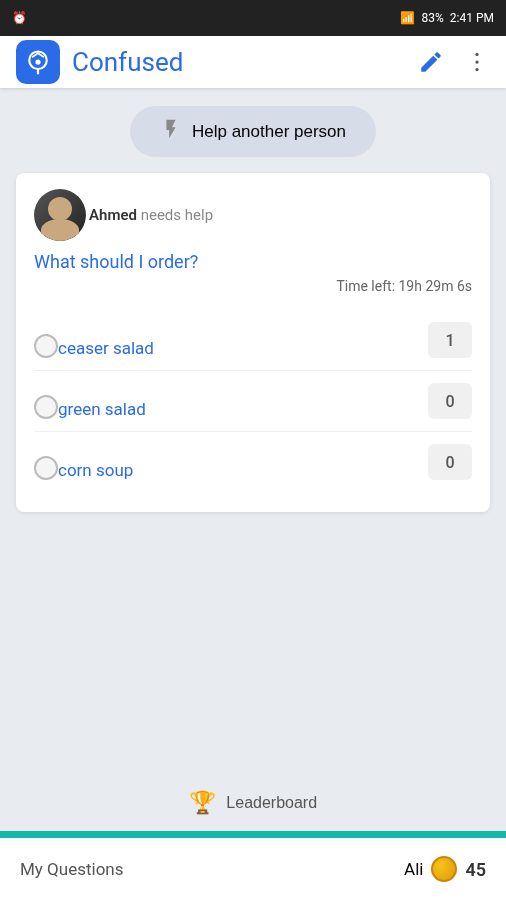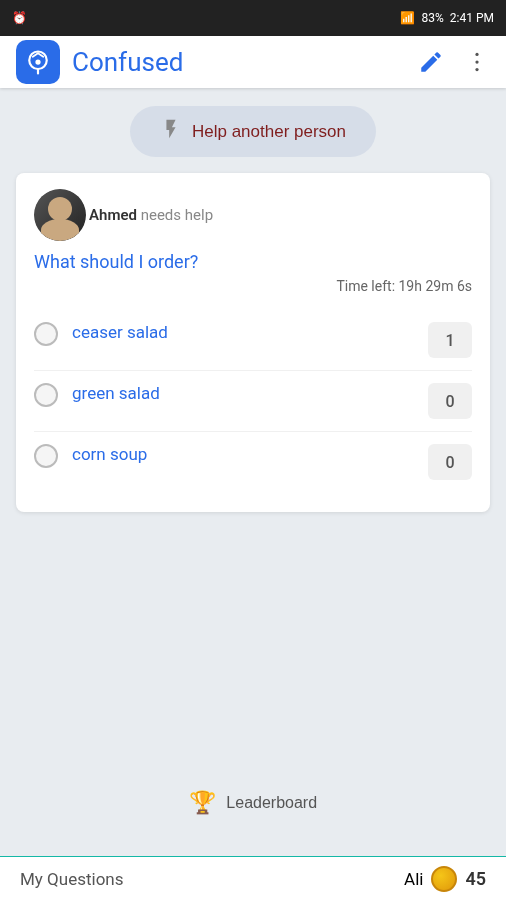--- a/index.html
+++ b/index.html
@@ -88,21 +88,21 @@
       border-radius: 30px;
       padding: 12px 30px;
       display: flex;
       align-items: center;
       gap: 10px;
       cursor: pointer;
       border: none;
     }
     .help-btn-text {
       font-size: 17px;
-      color: #7f1d1d;
+      color: #000000;
       font-weight: 400;
     }
     .lightning-icon {
       color: #888;
       font-size: 20px;
     }
 
     
     .question-card {
       background: #fff;
@@ -176,24 +176,23 @@
     .time-left {
       text-align: right;
       font-size: 14px;
       color: #666;
       margin-bottom: 16px;
     }
 
     
     .option-row {
       display: flex;
-      align-items: flex-start;
+      align-items: flex-end;
       padding: 12px 0;
       border-bottom: 1px solid #f0f0f0;
-      gap: 14px;
       cursor: pointer;
     }
     .option-row:last-child {
       border-bottom: none;
     }
     .radio-circle {
       width: 24px;
       height: 24px;
       border-radius: 50%;
       border: 2px solid #bbb;
@@ -243,23 +242,23 @@
     .trophy-icon {
       font-size: 22px;
       color: #333;
     }
 
     
     .bottom-bar {
       position: absolute;
       bottom: 0;
       width: 100%;
-      height: 44px;
+      height: 69px;
       background: #fff;
-      border-top: 1px solid #14b8a6;
+      border-top: 7px solid #14b8a6;
       display: flex;
       align-items: center;
       padding: 16px 20px;
       justify-content: space-between;
     }
     .bottom-left {
       font-size: 17px;
       color: #555;
     }
     .bottom-right {

